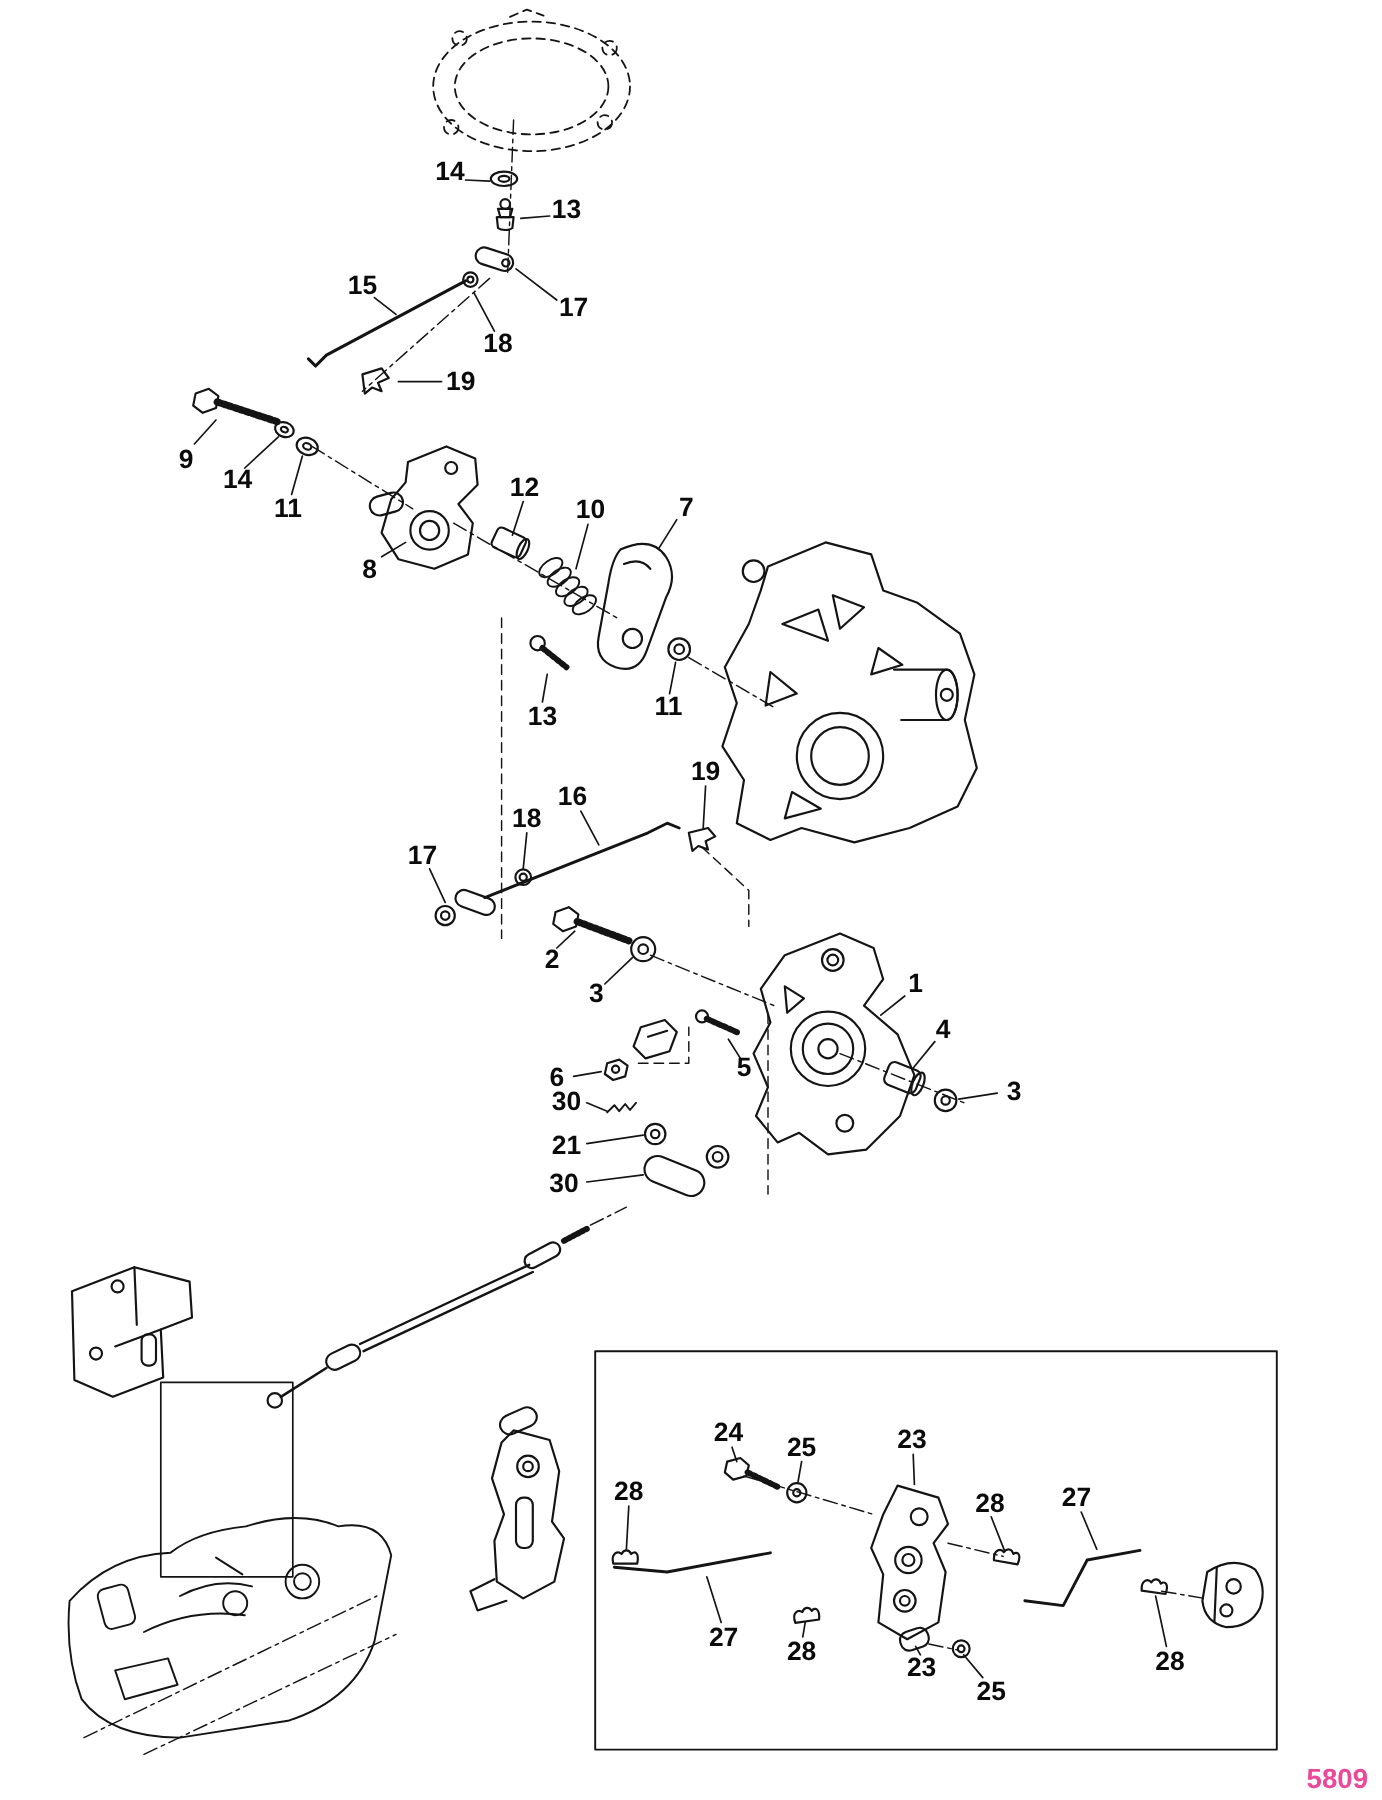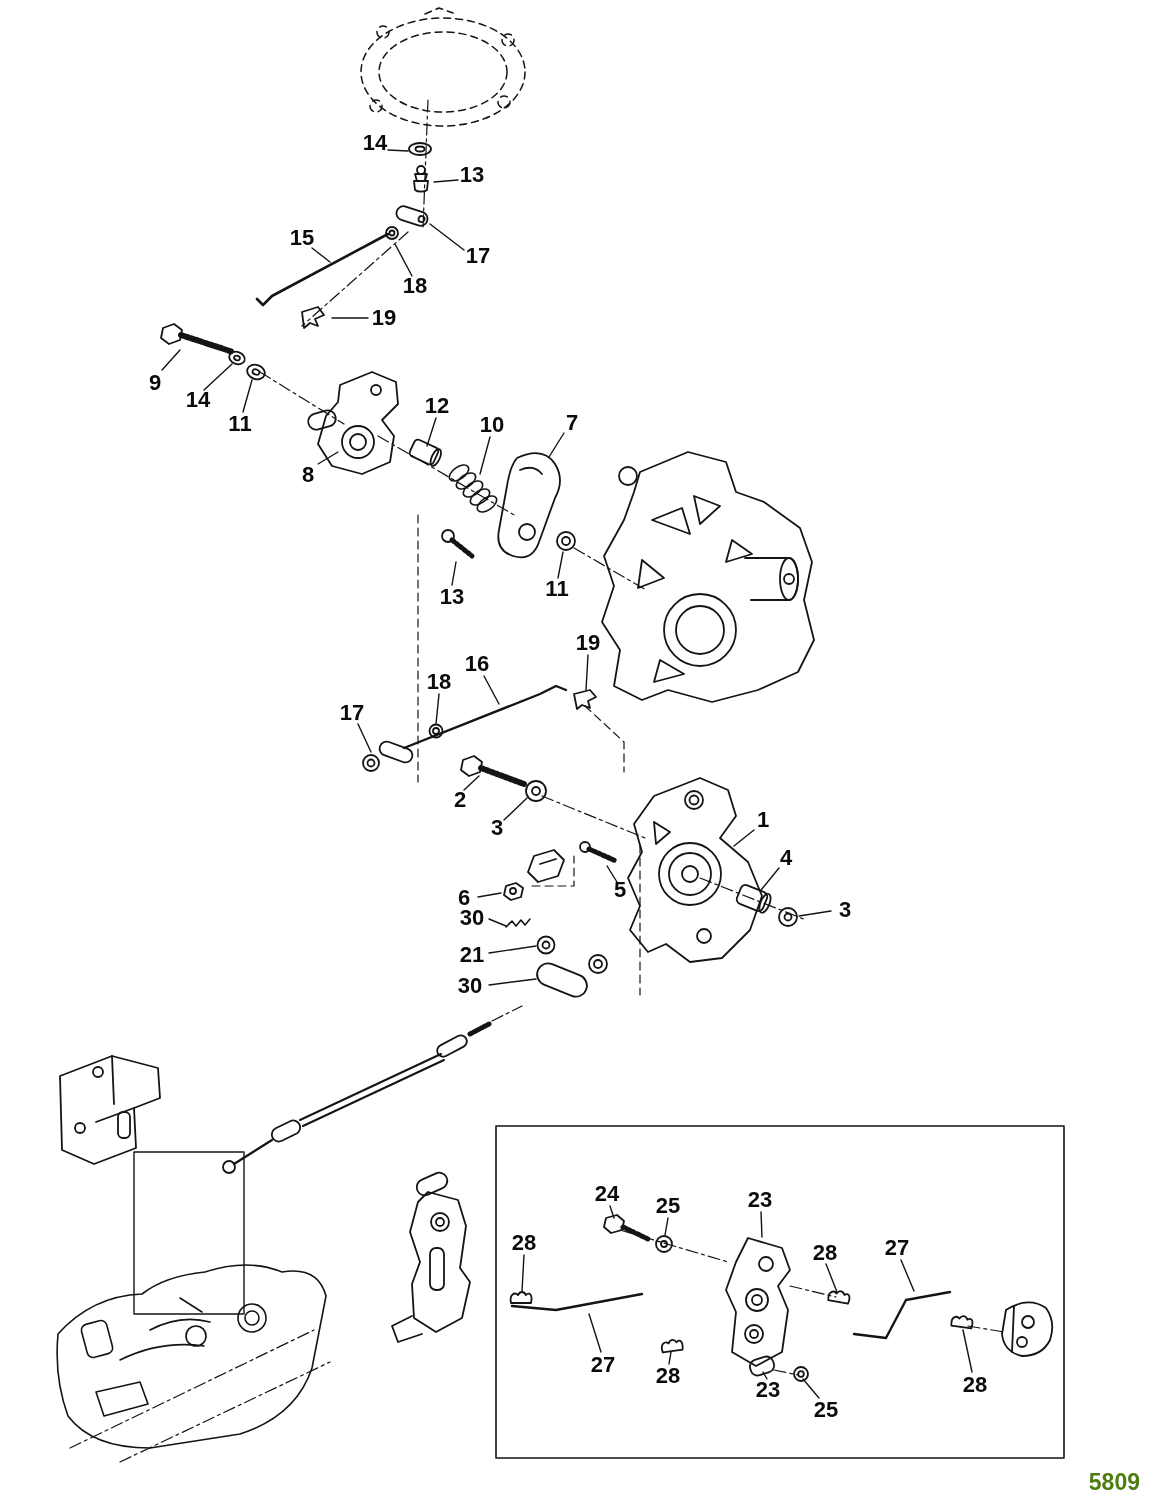--- a/index.html
+++ b/index.html
@@ -20,21 +20,21 @@
     font-size: 22px;
     color: #0b0b0b;
     white-space: nowrap;
   }
   .figure-number {
     position: absolute;
     right: 12px;
     bottom: 4px;
     font-weight: 700;
     font-size: 23px;
-    color: #4d7c0f;
+    color: #ec4899;
   }
 </style>
 </head>
 <body>
 
 <div class="stage">
 
   <svg width="1152" height="1500" viewBox="0 0 1152 1500" xmlns="http://www.w3.org/2000/svg">
     <defs>
       <g id="clip28" fill="none" stroke="#141414" stroke-width="1.8" stroke-linecap="round" stroke-linejoin="round">

